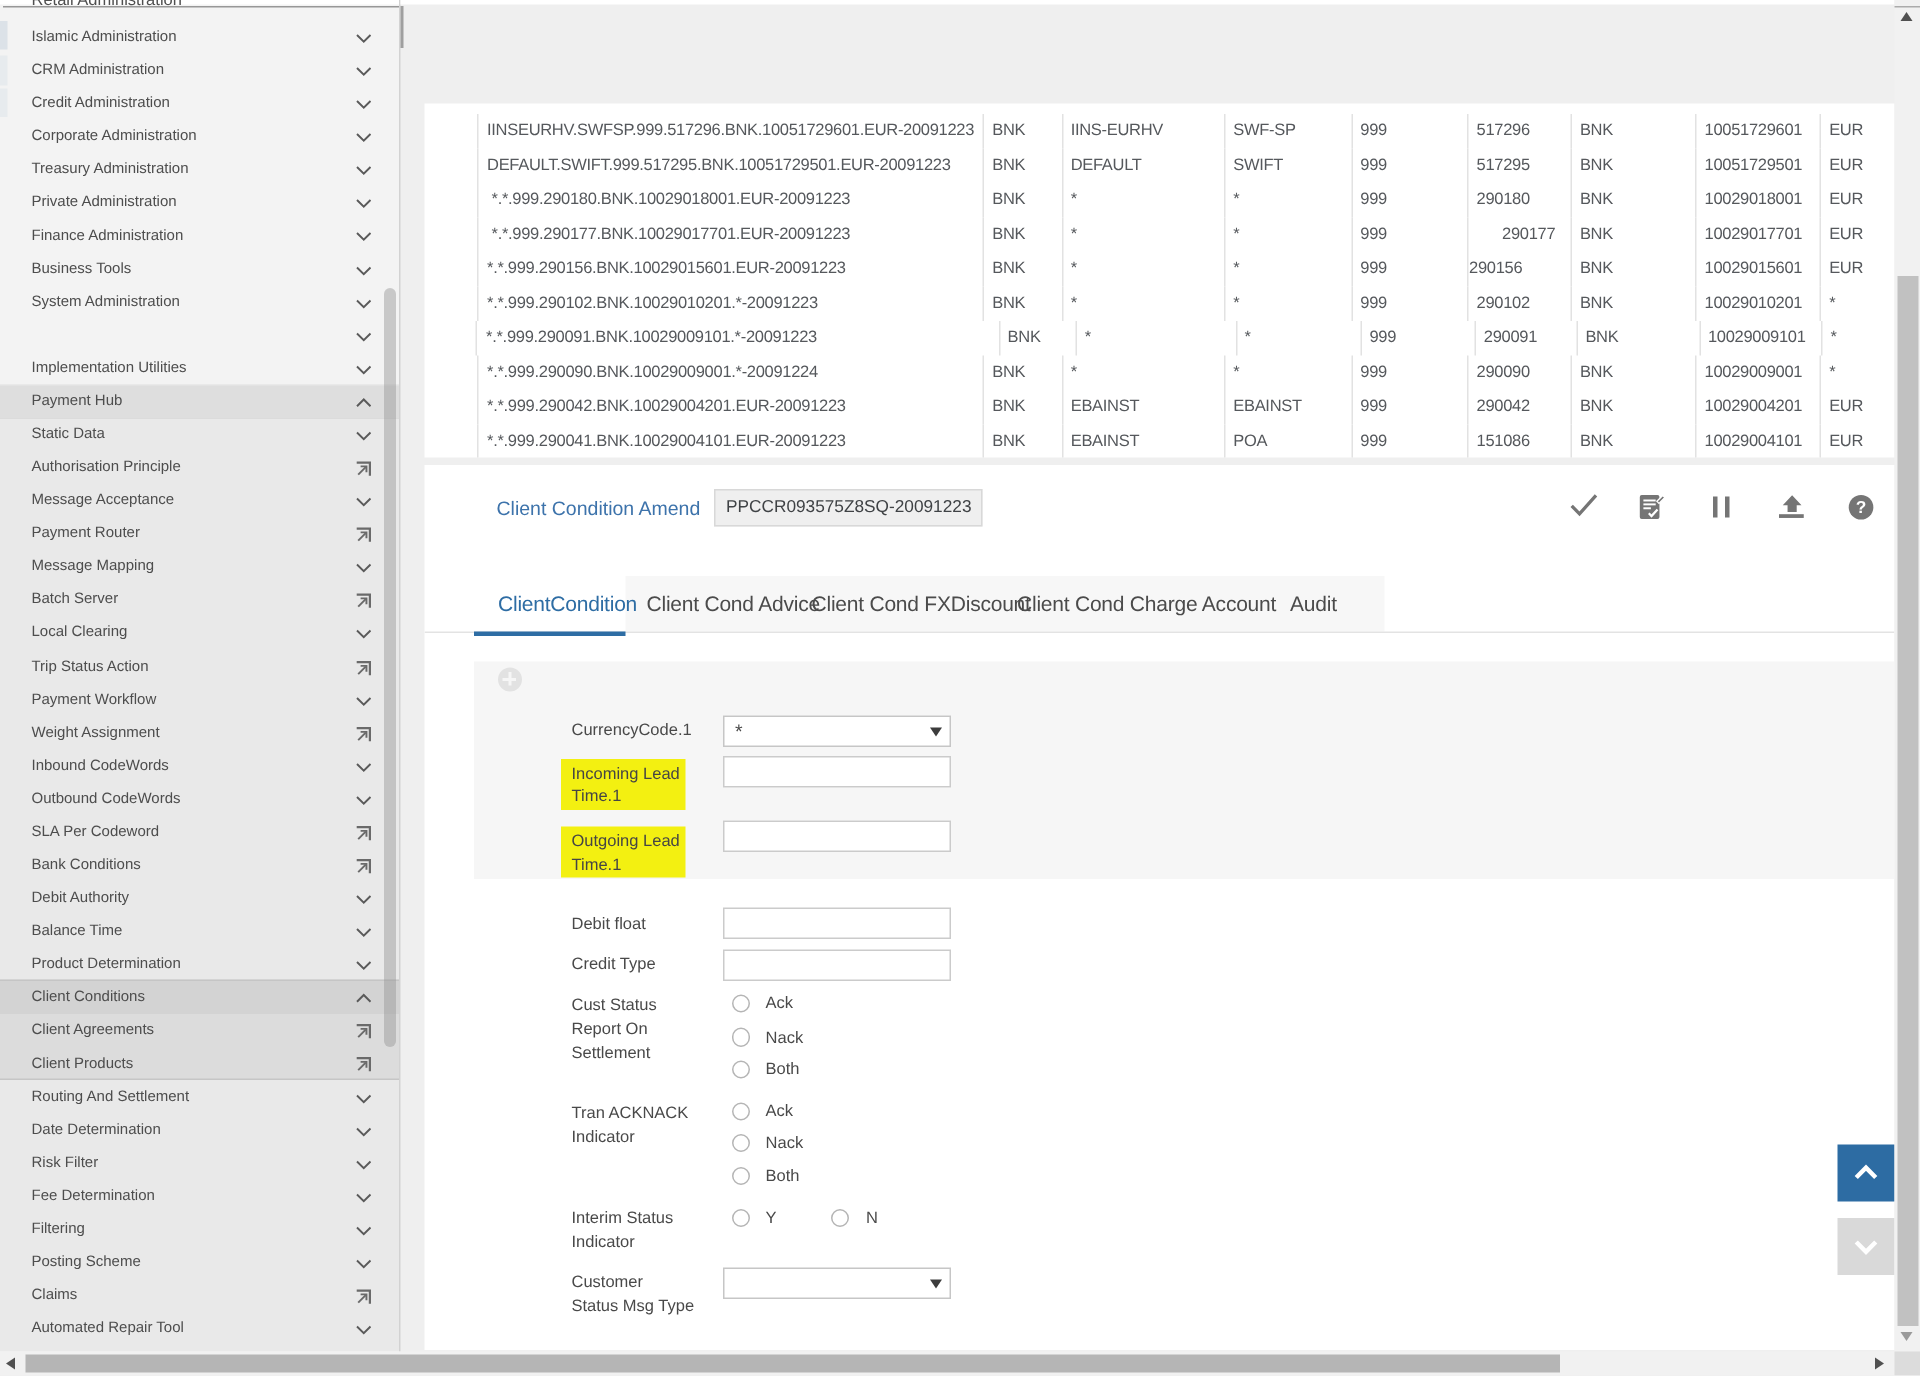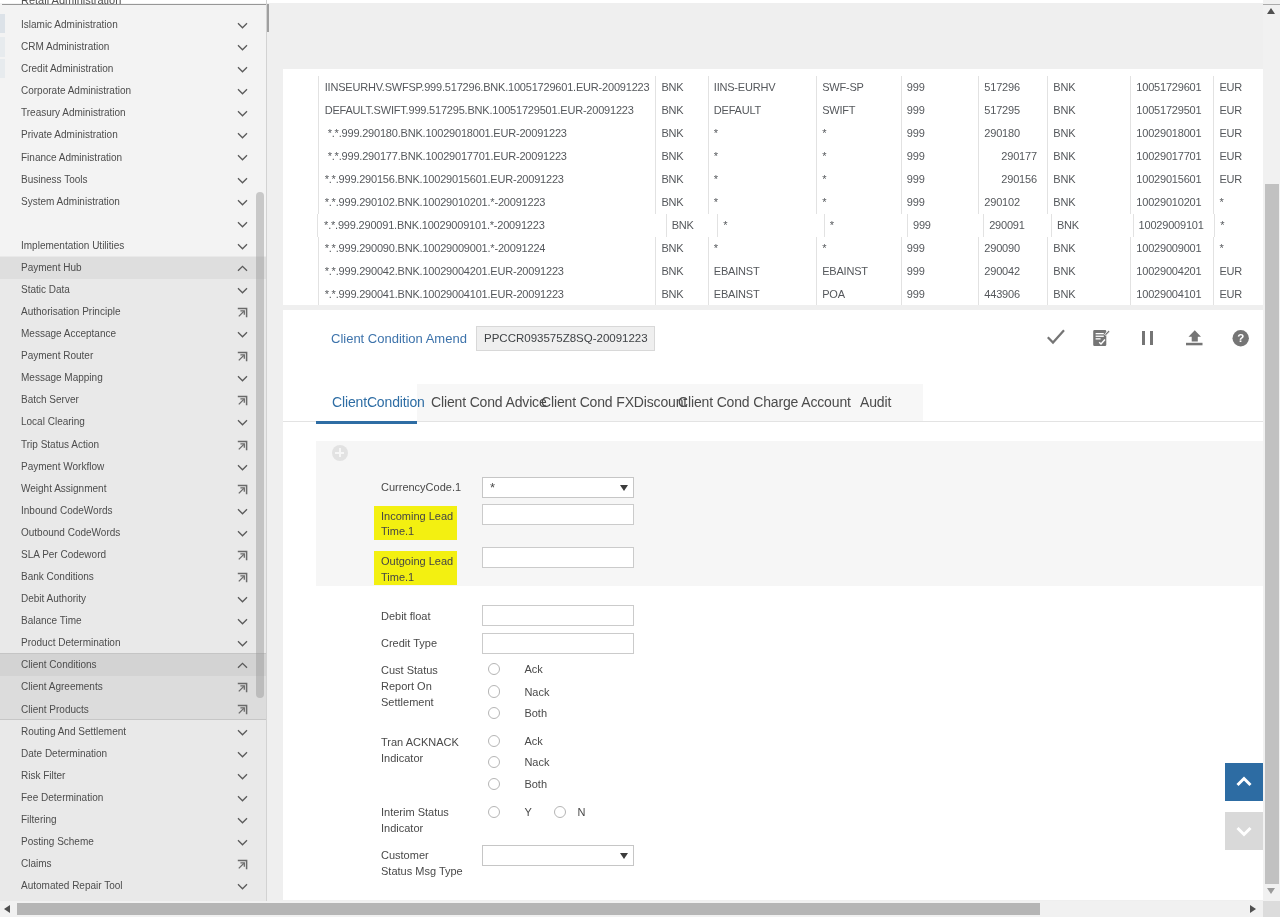--- a/index.html
+++ b/index.html
@@ -40,21 +40,21 @@
 #plus{position:absolute;left:15.5px;top:3.5px;width:16px;height:16px;border-radius:50%;background:#e2e2e2}
 #plus:before{content:"";position:absolute;left:7px;top:3.5px;width:2px;height:9px;background:#f6f6f6}
 #plus:after{content:"";position:absolute;left:3.5px;top:7px;width:9px;height:2px;background:#f6f6f6}
 .flabel{position:absolute;left:91px;width:100px;padding-left:7px;font-size:11px;color:#494949;line-height:16px}
 .ylabel{position:absolute;left:91px;width:83px;padding-left:7px;padding-top:3px;font-size:11px;color:#454545;line-height:15.5px;background:#f3f011;height:34px}
 .finput{position:absolute;left:199px;width:152px;height:21px;background:#fff;border:1px solid #cbcbcb}
 .fselect{position:absolute;left:199px;width:152px;height:20.5px;background:#fff;border:1px solid #c6c6c6;font-size:13px;color:#4a4a4a;line-height:19px;padding-left:7px}
 .dar{position:absolute;right:5.5px;top:7px;width:0;height:0;border-left:4.3px solid transparent;border-right:4.3px solid transparent;border-top:6px solid #3c3c3c}
 .rrow{position:absolute;display:flex;align-items:center;height:22px}
 .rc{width:12.4px;height:12.4px;border:1.4px solid #b5b5b5;border-radius:50%;background:#fff}
-.rl{margin-left:24px;font-size:11px;color:#494949}
+.rl{margin-left:10px;font-size:11px;color:#494949}
 
 #btnup{position:absolute;left:1225px;top:763px;width:38px;height:38px;background:#2d6ca3}
 #btndown{position:absolute;left:1225px;top:812px;width:38px;height:38px;background:#d9d9d9}
 
 #vsb{position:absolute;left:1263px;top:0;width:17px;height:901px;background:#f1f1f1}
 #vthumb{position:absolute;left:1264.5px;top:184px;width:14px;height:700px;background:#c1c1c1}
 #hsb{position:absolute;left:0;top:901px;width:1280px;height:16px;background:#f1f1f1}
 #hthumb{position:absolute;left:17px;top:903px;width:1023px;height:12px;background:#b5b5b5}
 #corner{position:absolute;left:1263px;top:901px;width:17px;height:16px;background:#dcdcdc}
 </style></head>
@@ -378,21 +378,21 @@
       <div class="tc" style="width:83.1px;padding-left:5px">10029017701</div>
       <div class="tc" style="width:49.5px;padding-left:5px">EUR</div>
     </div>
 <div class="tr">
       <div class="tc" style="width:34.7px;border-left:none"></div>
       <div class="tc" style="width:337.8px;padding-left:6px">*.*.999.290156.BNK.10029015601.EUR-20091223</div>
       <div class="tc" style="width:52.3px;padding-left:5px">BNK</div>
       <div class="tc" style="width:108.4px;padding-left:5px">*</div>
       <div class="tc" style="width:84.7px;padding-left:5px">*</div>
       <div class="tc" style="width:77.5px;padding-left:5px">999</div>
-      <div class="tc" style="width:68.9px;padding-left:22px">290156</div>
+      <div class="tc" style="width:68.9px;padding-left:0">290156</div>
       <div class="tc" style="width:83.1px;padding-left:5px">BNK</div>
       <div class="tc" style="width:83.1px;padding-left:5px">10029015601</div>
       <div class="tc" style="width:49.5px;padding-left:5px">EUR</div>
     </div>
 <div class="tr">
       <div class="tc" style="width:34.7px;border-left:none"></div>
       <div class="tc" style="width:337.8px;padding-left:6px">*.*.999.290102.BNK.10029010201.*-20091223</div>
       <div class="tc" style="width:52.3px;padding-left:5px">BNK</div>
       <div class="tc" style="width:108.4px;padding-left:5px">*</div>
       <div class="tc" style="width:84.7px;padding-left:5px">*</div>
@@ -438,21 +438,21 @@
       <div class="tc" style="width:83.1px;padding-left:5px">10029004201</div>
       <div class="tc" style="width:49.5px;padding-left:5px">EUR</div>
     </div>
 <div class="tr">
       <div class="tc" style="width:34.7px;border-left:none"></div>
       <div class="tc" style="width:337.8px;padding-left:6px">*.*.999.290041.BNK.10029004101.EUR-20091223</div>
       <div class="tc" style="width:52.3px;padding-left:5px">BNK</div>
       <div class="tc" style="width:108.4px;padding-left:5px">EBAINST</div>
       <div class="tc" style="width:84.7px;padding-left:5px">POA</div>
       <div class="tc" style="width:77.5px;padding-left:5px">999</div>
-      <div class="tc" style="width:68.9px;padding-left:5px">443906</div>
+      <div class="tc" style="width:68.9px;padding-left:5px">151086</div>
       <div class="tc" style="width:83.1px;padding-left:5px">BNK</div>
       <div class="tc" style="width:83.1px;padding-left:5px">10029004101</div>
       <div class="tc" style="width:49.5px;padding-left:5px">EUR</div>
     </div>
 </div>
 
 <div id="mainpanel">
   <div id="ptitle">Client Condition Amend</div>
   <div id="badge">PPCCR093575Z8SQ-20091223</div>
 

